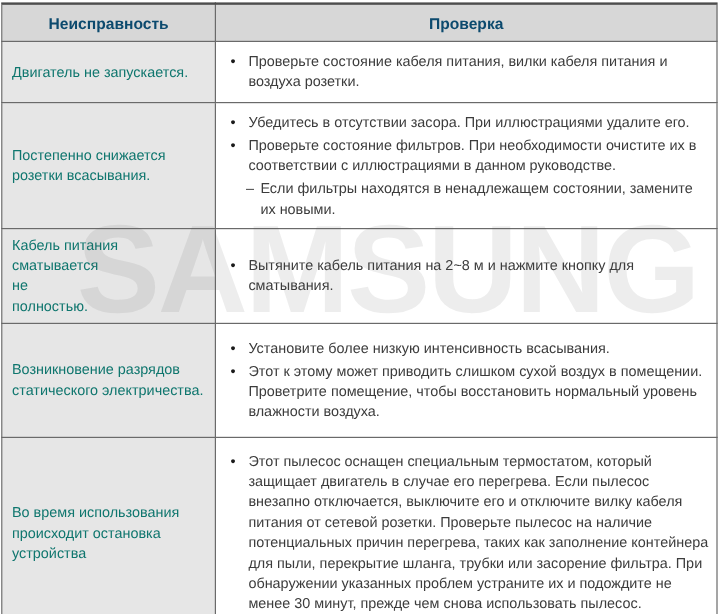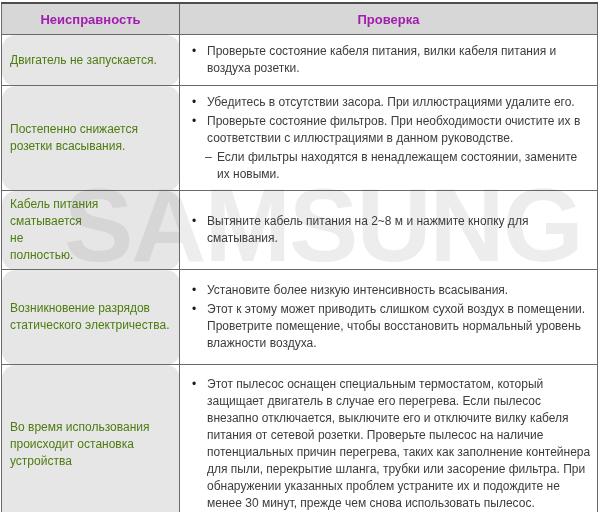--- a/index.html
+++ b/index.html
@@ -39,34 +39,33 @@
     border: 1px solid #6a6a6a;
     vertical-align: middle;
   }
   table.trouble {
     border-top: 2px solid #4d4d4d;
   }
   th.hdr {
     background: #d7d7d7;
     font-size: 13px;
     font-weight: bold;
-    color: #a21caf;
+    color: #0c4a6e;
     height: 26px;
     text-align: center;
     padding: 2px 4px;
   }
   col.fault-col { width: 178px; }
   td.fault {
     background: #e6e6e6;
     font-size: 12px;
-    color: #4d7c0f;
+    color: #0f766e;
     padding: 5px 6px 5px 8px;
     line-height: 17px;
     white-space: pre-line;
-    border-radius: 14px;
   }
   td.check {
     background: #ffffff;
     font-size: 12px;
     color: #3c3c3c;
     padding: 6px 6px 6px 12px;
     line-height: 17px;
   }
   .check-item { display: flex; margin: 2px 0; }
   .check-item .marker {

